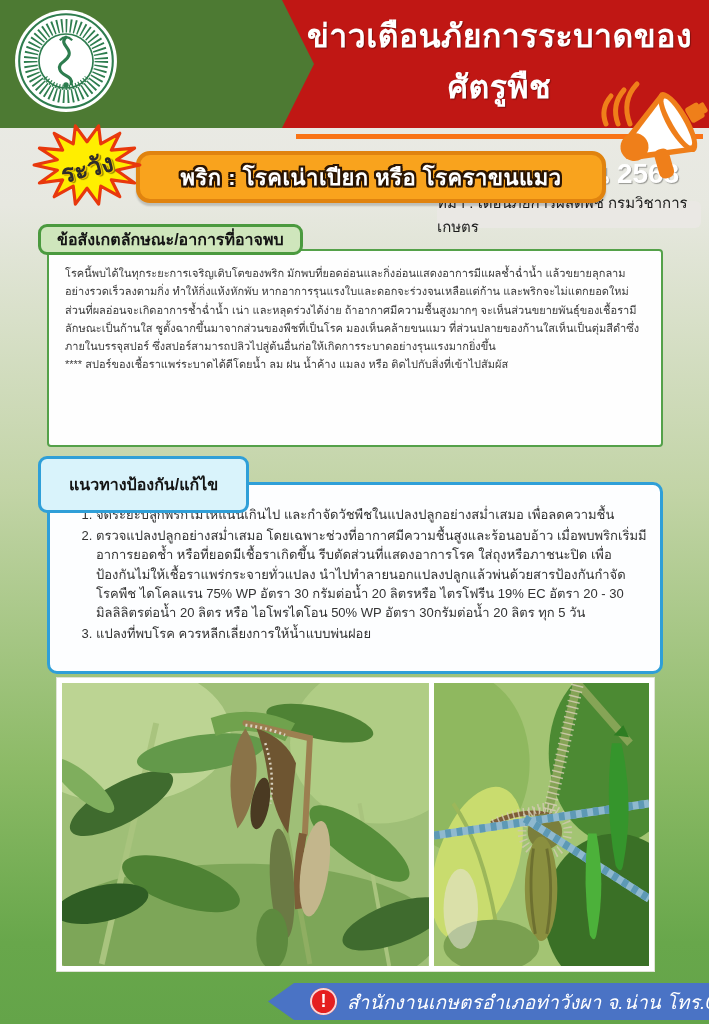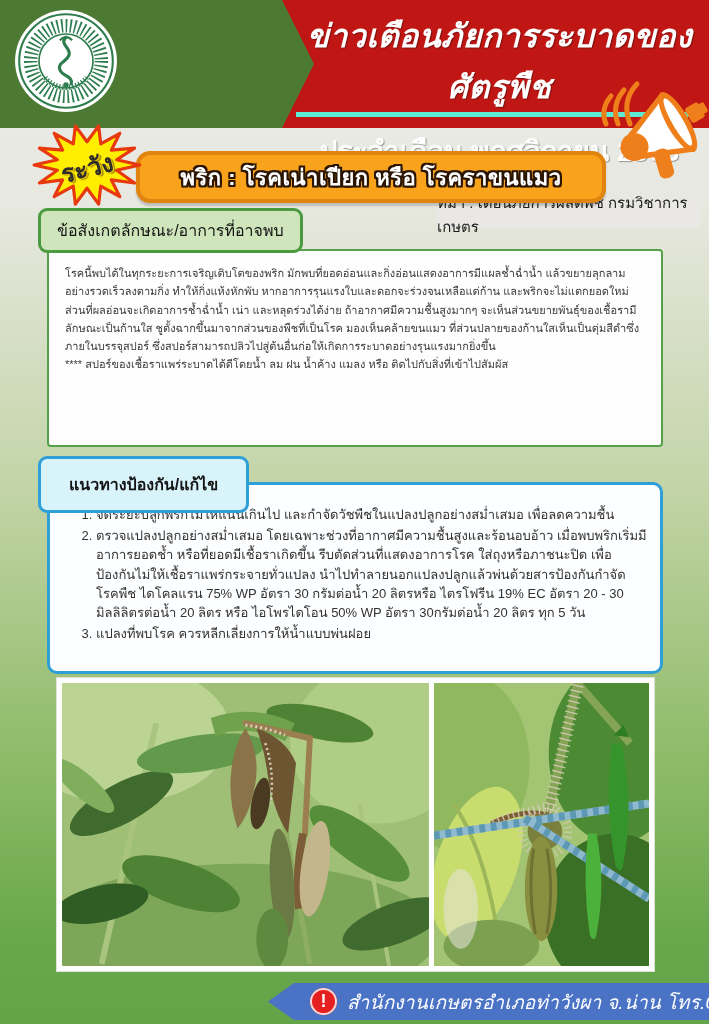--- a/index.html
+++ b/index.html
@@ -9,21 +9,21 @@
     background:linear-gradient(180deg,#edecea 0%,#e7e8e0 20%,#c2d4a6 48%,#8cba66 75%,#68a74b 92%,#64a449 100%);
   }
   
   .header{position:absolute;top:0;left:0;width:709px;height:128px;background:#4d7a33;}
   .red-banner{
     position:absolute;top:0;left:282px;right:0;height:128px;background:#c01714;
     clip-path:polygon(0 0,100% 0,100% 100%,0 100%,32px 50%);
   }
   .header-titles{position:absolute;left:296px;right:6px;top:10px;text-align:center;color:#fff;z-index:2;}
   .title1{display:inline-block;font-size:32px;font-weight:bold;letter-spacing:.5px;
-    border-bottom:5px solid #5eead4;padding-bottom:0;text-shadow:1px 1px 1px rgba(0,0,0,.35);font-style:italic;}
+    border-bottom:5px solid #f97316;padding-bottom:22px;text-shadow:1px 1px 1px rgba(0,0,0,.35);}
   .title2{margin-top:12px;font-size:28px;font-weight:bold;text-shadow:1px 1px 1px rgba(0,0,0,.35);}
   .logo{position:absolute;left:14px;top:9px;width:104px;height:104px;z-index:2;}
   .megaphone{position:absolute;right:-6px;top:68px;width:122px;height:130px;z-index:6;}
   
   .starburst{position:absolute;left:32px;top:122px;width:110px;height:86px;z-index:5;}
   .starburst .burst-text{
     position:absolute;left:0;right:0;top:26px;text-align:center;transform:rotate(-14deg);
     font-size:25px;font-weight:800;color:#2e2d2b;
     text-shadow:1px 1px 0 #f5c400,2px 2px 1px rgba(0,0,0,.45);
   }
@@ -38,23 +38,23 @@
     text-shadow:-2px -2px 0 #2a1402,2px -2px 0 #2a1402,-2px 2px 0 #2a1402,2px 2px 0 #2a1402,
                 0 -2px 0 #2a1402,0 2px 0 #2a1402,-2px 0 0 #2a1402,2px 0 0 #2a1402;
   }
   .source-pill{
     position:absolute;left:437px;top:201px;width:264px;height:27px;z-index:3;
     background:#eae8e4;border-radius:6px;display:flex;align-items:center;justify-content:center;
     font-size:15px;color:#1d1d1d;
   }
   
   .label-green{
-    position:absolute;left:38px;top:208px;padding:7px 16px;z-index:3;
+    position:absolute;left:38px;top:224px;padding:0 16px;z-index:3;
     background:#cfe6bc;border:3px solid #4b9a3f;border-radius:9px;
-    font-size:16px;font-weight:normal;color:#141414;
+    font-size:16px;font-weight:bold;color:#141414;
   }
   .box-symptoms{
     position:absolute;left:47px;top:249px;width:616px;height:198px;z-index:2;
     background:#fefefe;border:2px solid #54a149;border-radius:4px;box-sizing:border-box;
   }
   .box-symptoms .body-text{
     padding:13px 14px 0 16px;font-size:11px;line-height:1.66;color:#3c3c3c;
   }
   .label-cyan{
     position:absolute;left:38px;top:456px;padding:13px 28px;z-index:3;

